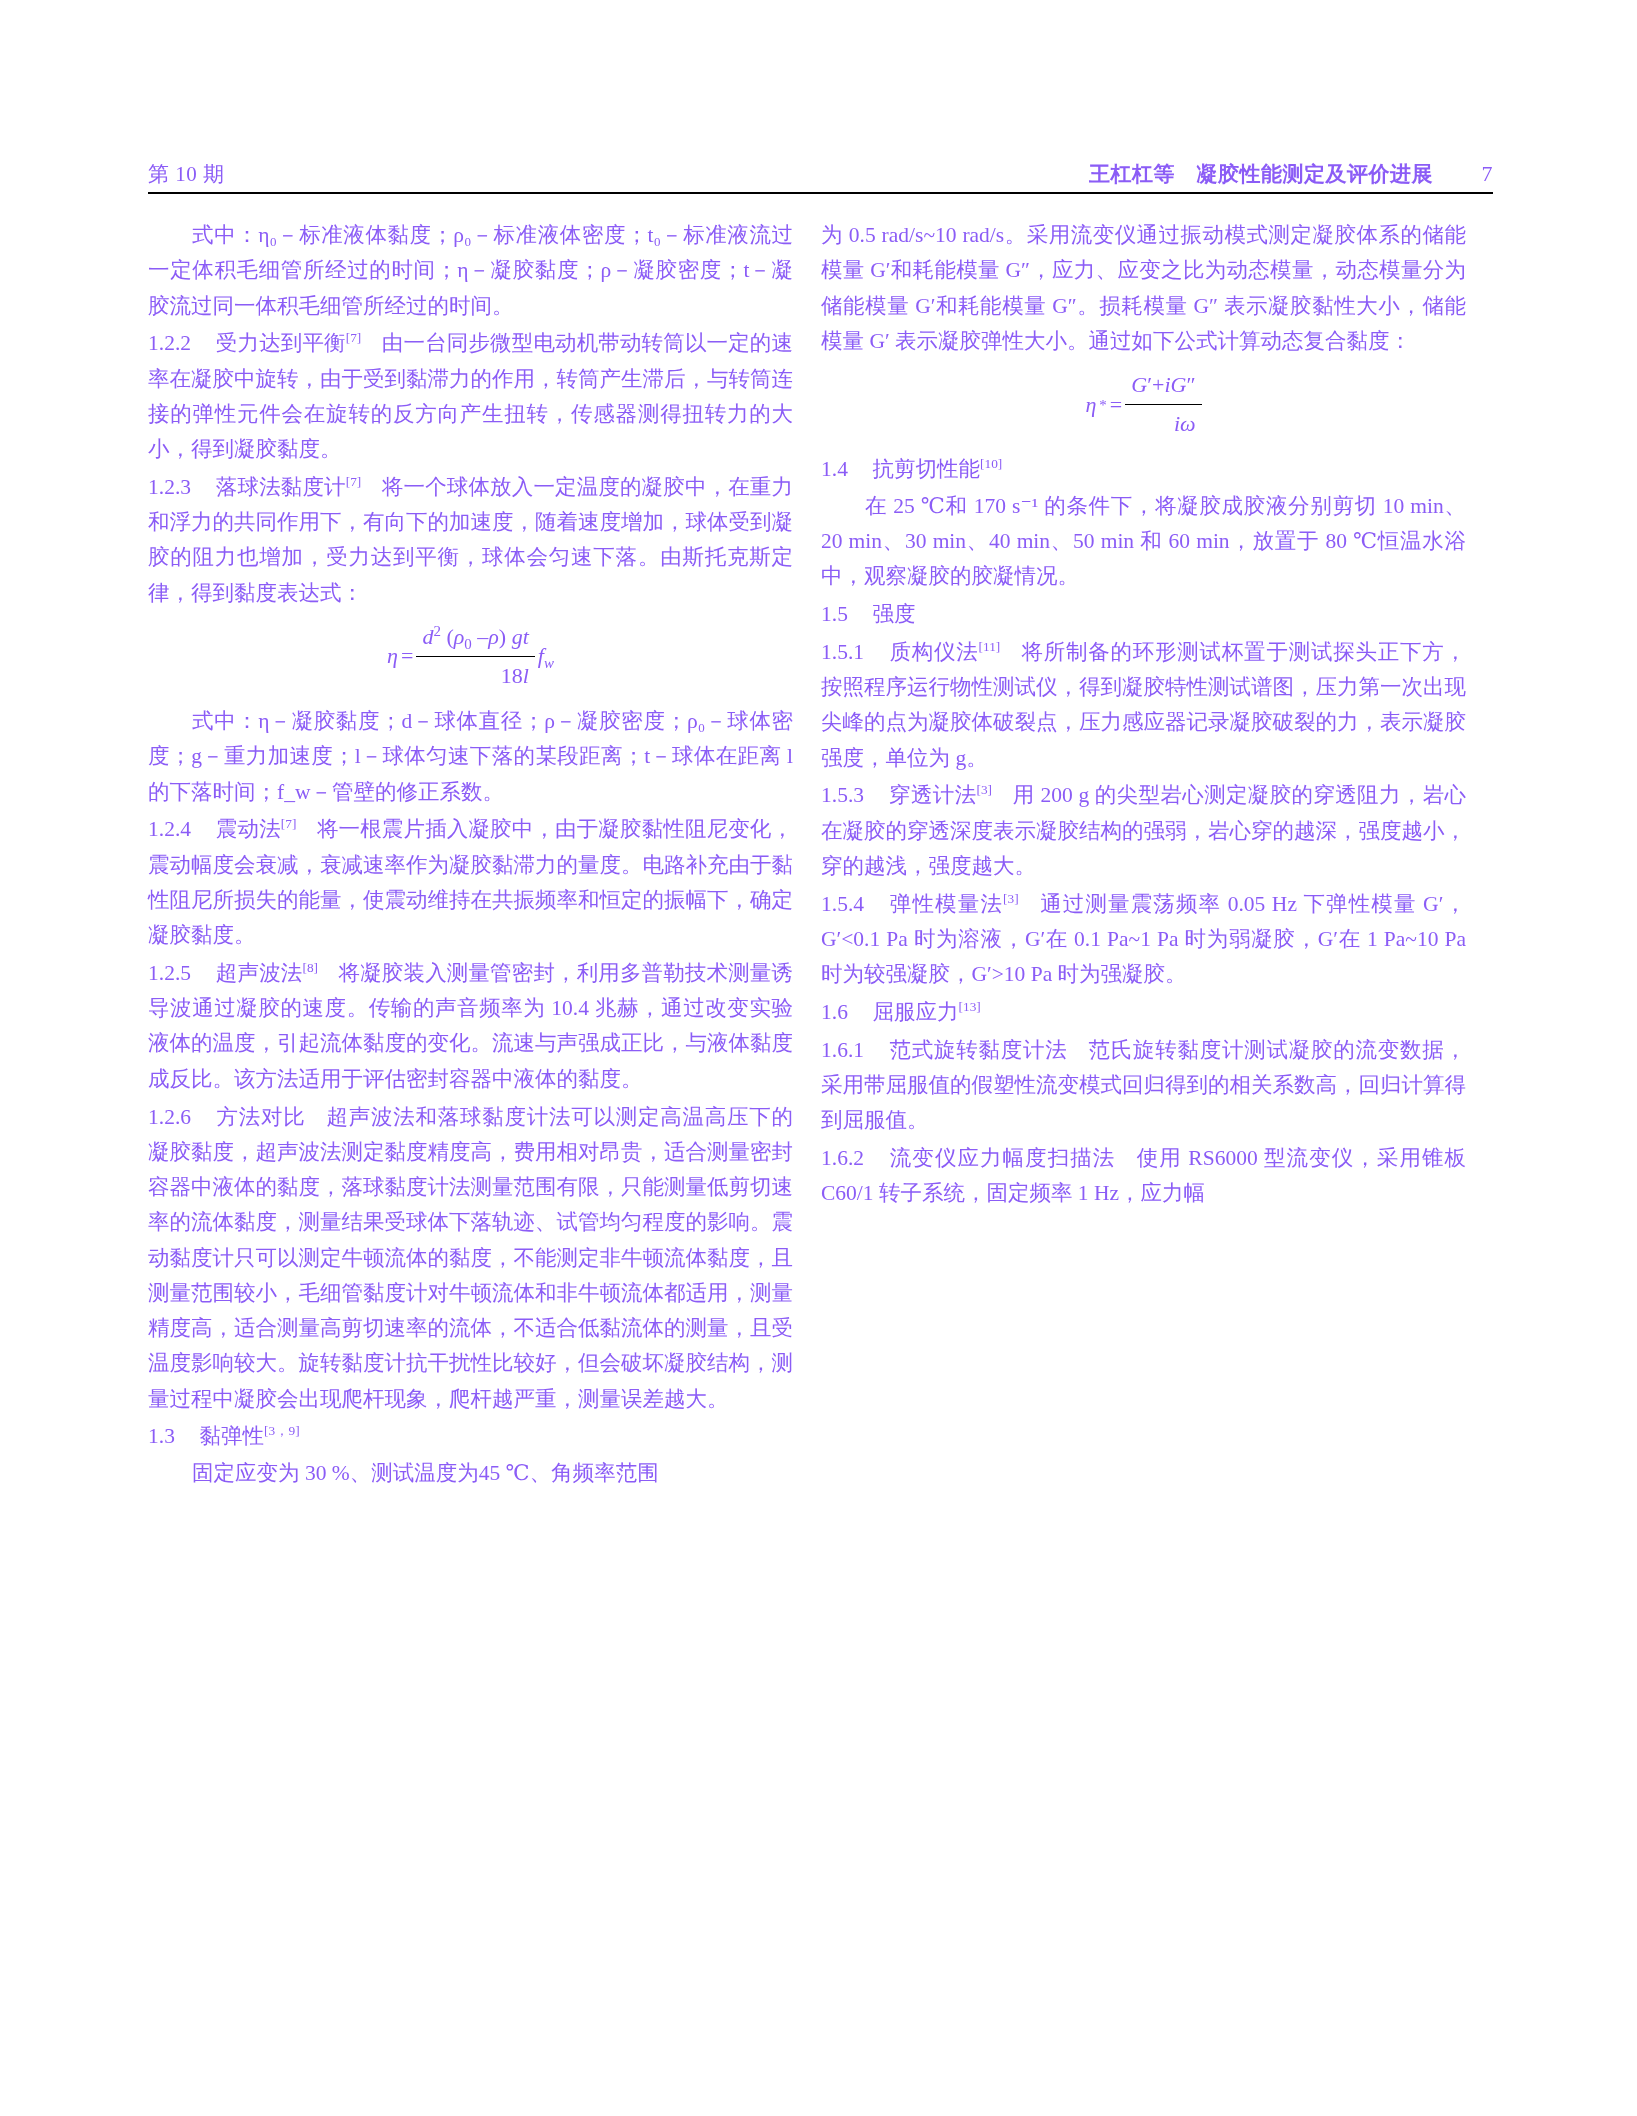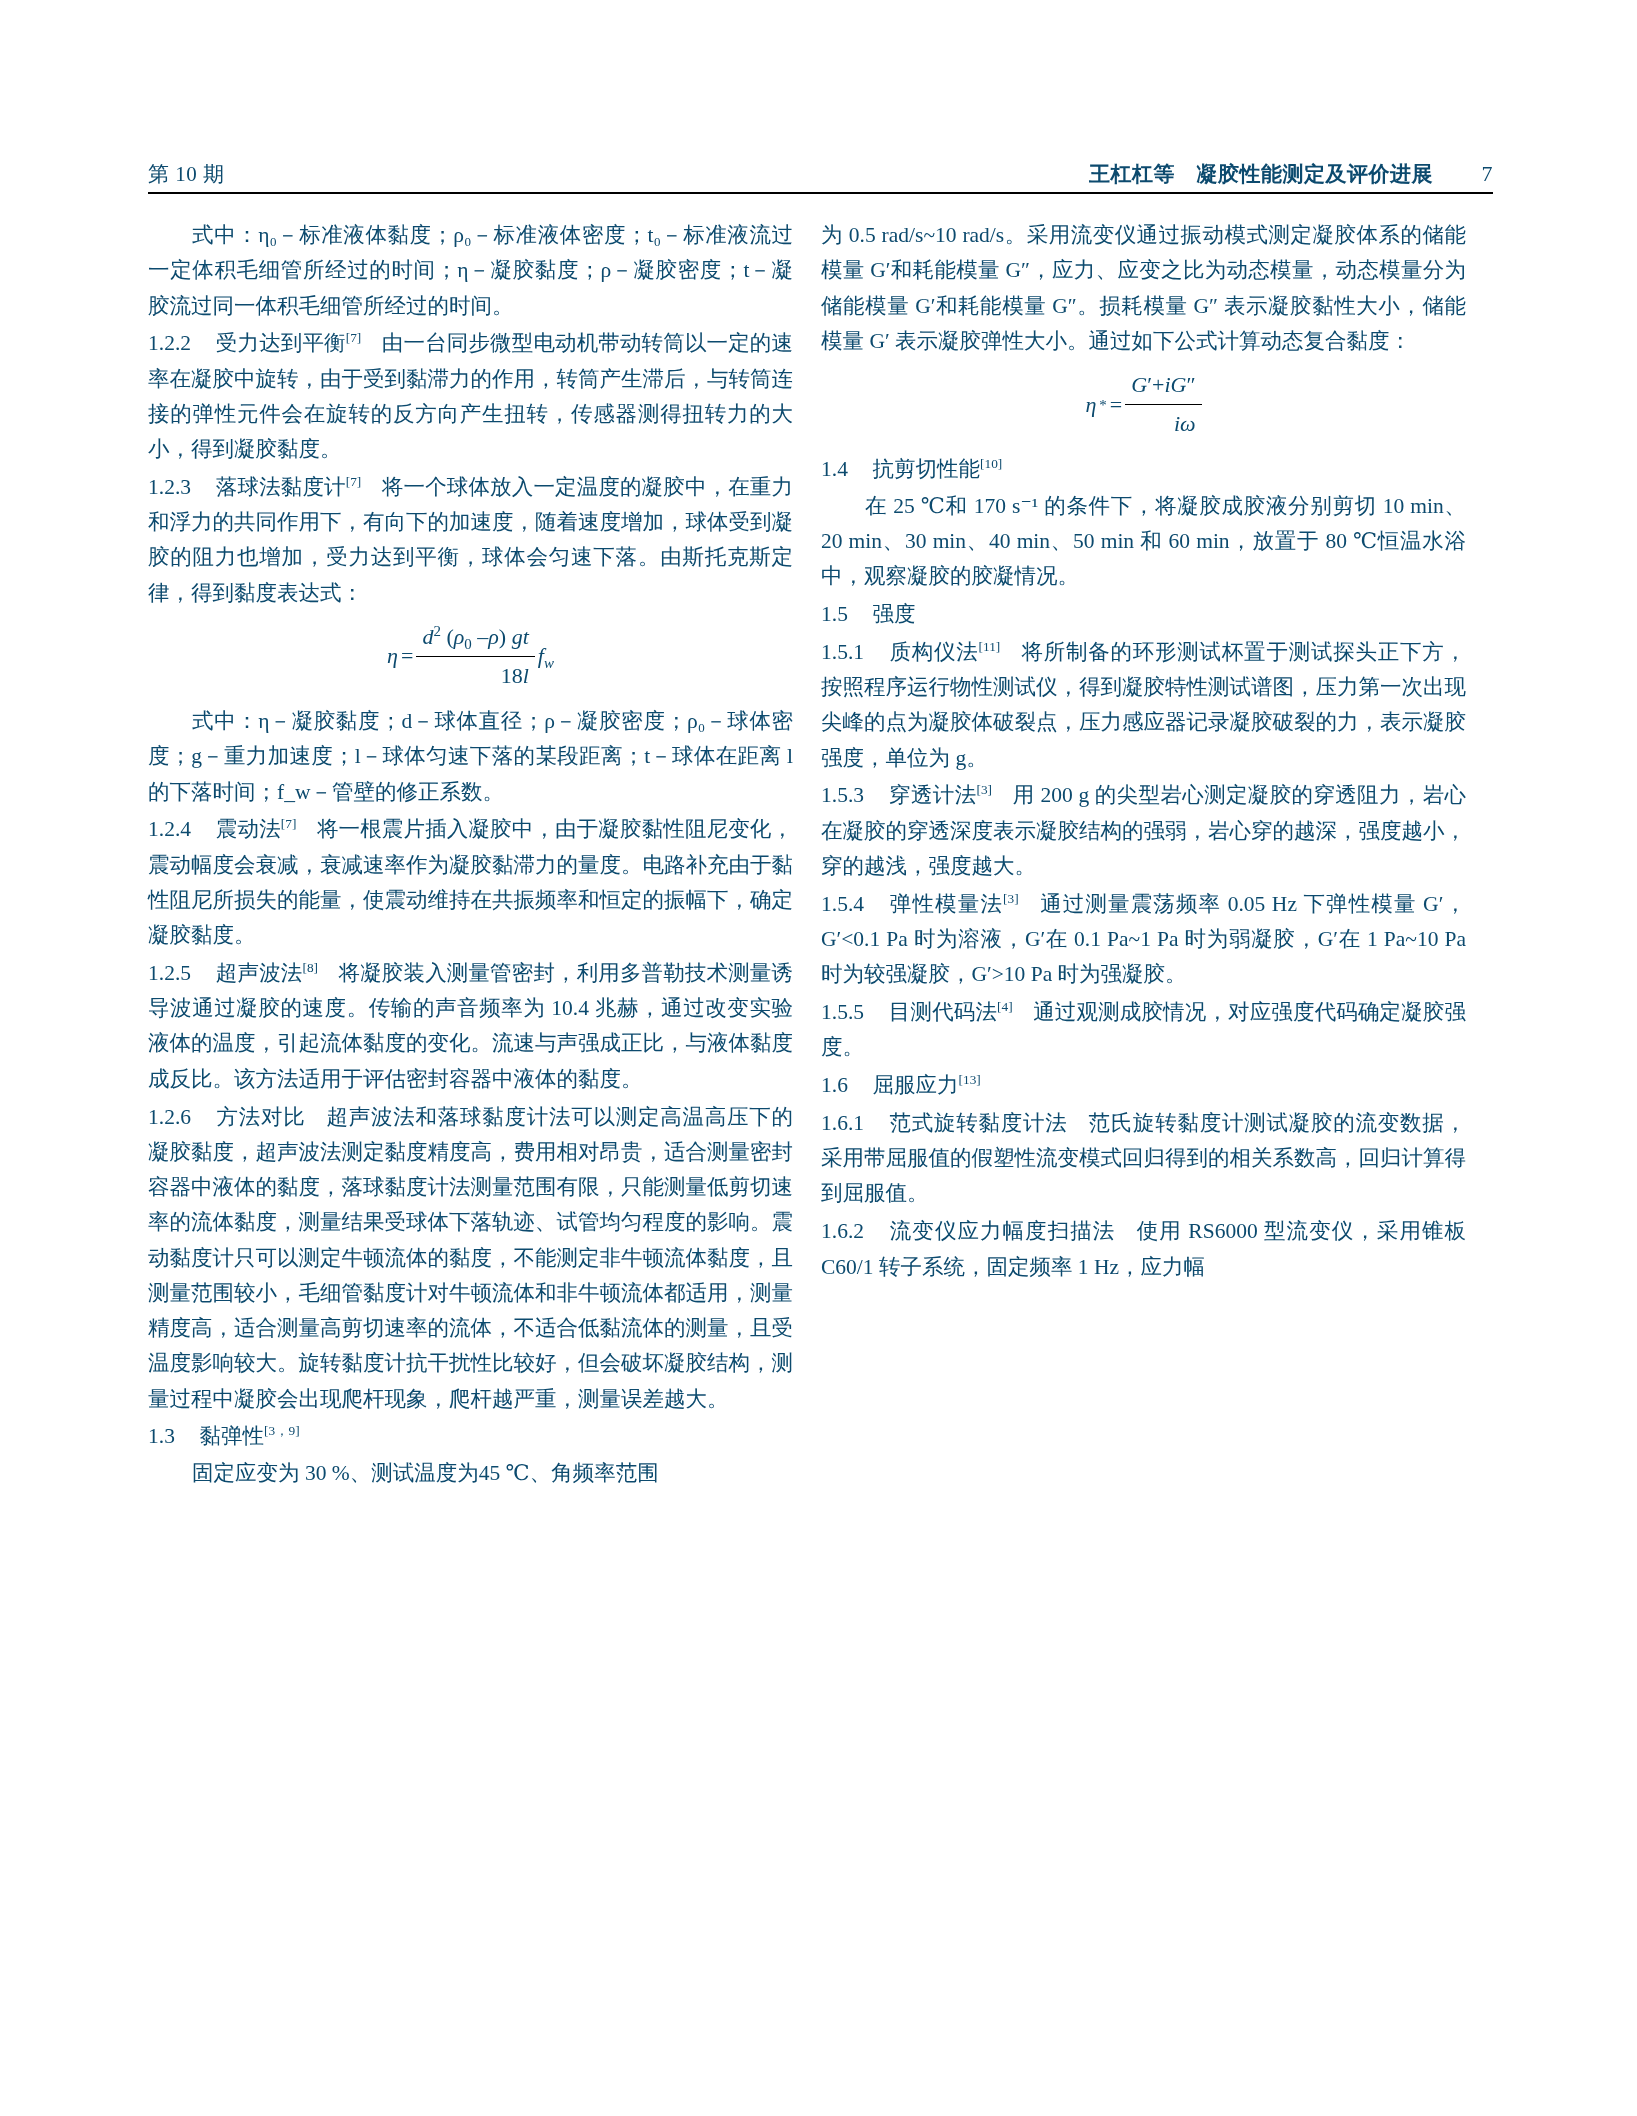--- a/index.html
+++ b/index.html
@@ -6,21 +6,21 @@
     margin: 0;
     padding: 0;
     background: #ffffff;
   }
   .page {
     position: relative;
     width: 1637px;
     height: 2116px;
     background: #ffffff;
     font-family: "Liberation Serif", "DejaVu Serif", serif;
-    color: #0c4a6e;
+    color: #8b5cf6;
     box-sizing: border-box;
   }
   .header {
     position: absolute;
     left: 148px;
     top: 160px;
     width: 1345px;
     display: flex;
     align-items: baseline;
     font-size: 21px;
@@ -184,23 +184,20 @@
 
 
       <p class="heading-line">
         <span class="num">1.5.3</span><span class="gap-after-num"></span><span>穿透计法</span><sup>[3]</sup><span class="gap-small"></span><span>用 200 g 的尖型岩心测定凝胶的穿透阻力，岩心在凝胶的穿透深度表示凝胶结构的强弱，岩心穿的越深，强度越小，穿的越浅，强度越大。</span>
       </p>
 
       <p class="heading-line">
         <span class="num">1.5.4</span><span class="gap-after-num"></span><span>弹性模量法</span><sup>[3]</sup><span class="gap-small"></span><span>通过测量震荡频率 0.05 Hz 下弹性模量 G′，G′&lt;0.1 Pa 时为溶液，G′在 0.1 Pa~1 Pa 时为弱凝胶，G′在 1 Pa~10 Pa 时为较强凝胶，G′&gt;10 Pa 时为强凝胶。</span>
       </p>
 
-      <p class="heading-line">
-        <span class="num">1.5.5</span><span class="gap-after-num"></span><span>目测代码法</span><sup>[4]</sup><span class="gap-small"></span><span>通过观测成胶情况，对应强度代码确定凝胶强度。</span>
-      </p>
 
 
       <p class="heading-line">
         <span class="num">1.6</span><span class="gap-after-num"></span><span>屈服应力</span><sup>[13]</sup>
       </p>
 
       <p class="heading-line">
         <span class="num">1.6.1</span><span class="gap-after-num"></span><span>范式旋转黏度计法</span><span class="gap-small"></span><span>范氏旋转黏度计测试凝胶的流变数据，采用带屈服值的假塑性流变模式回归得到的相关系数高，回归计算得到屈服值。</span>
       </p>
 

